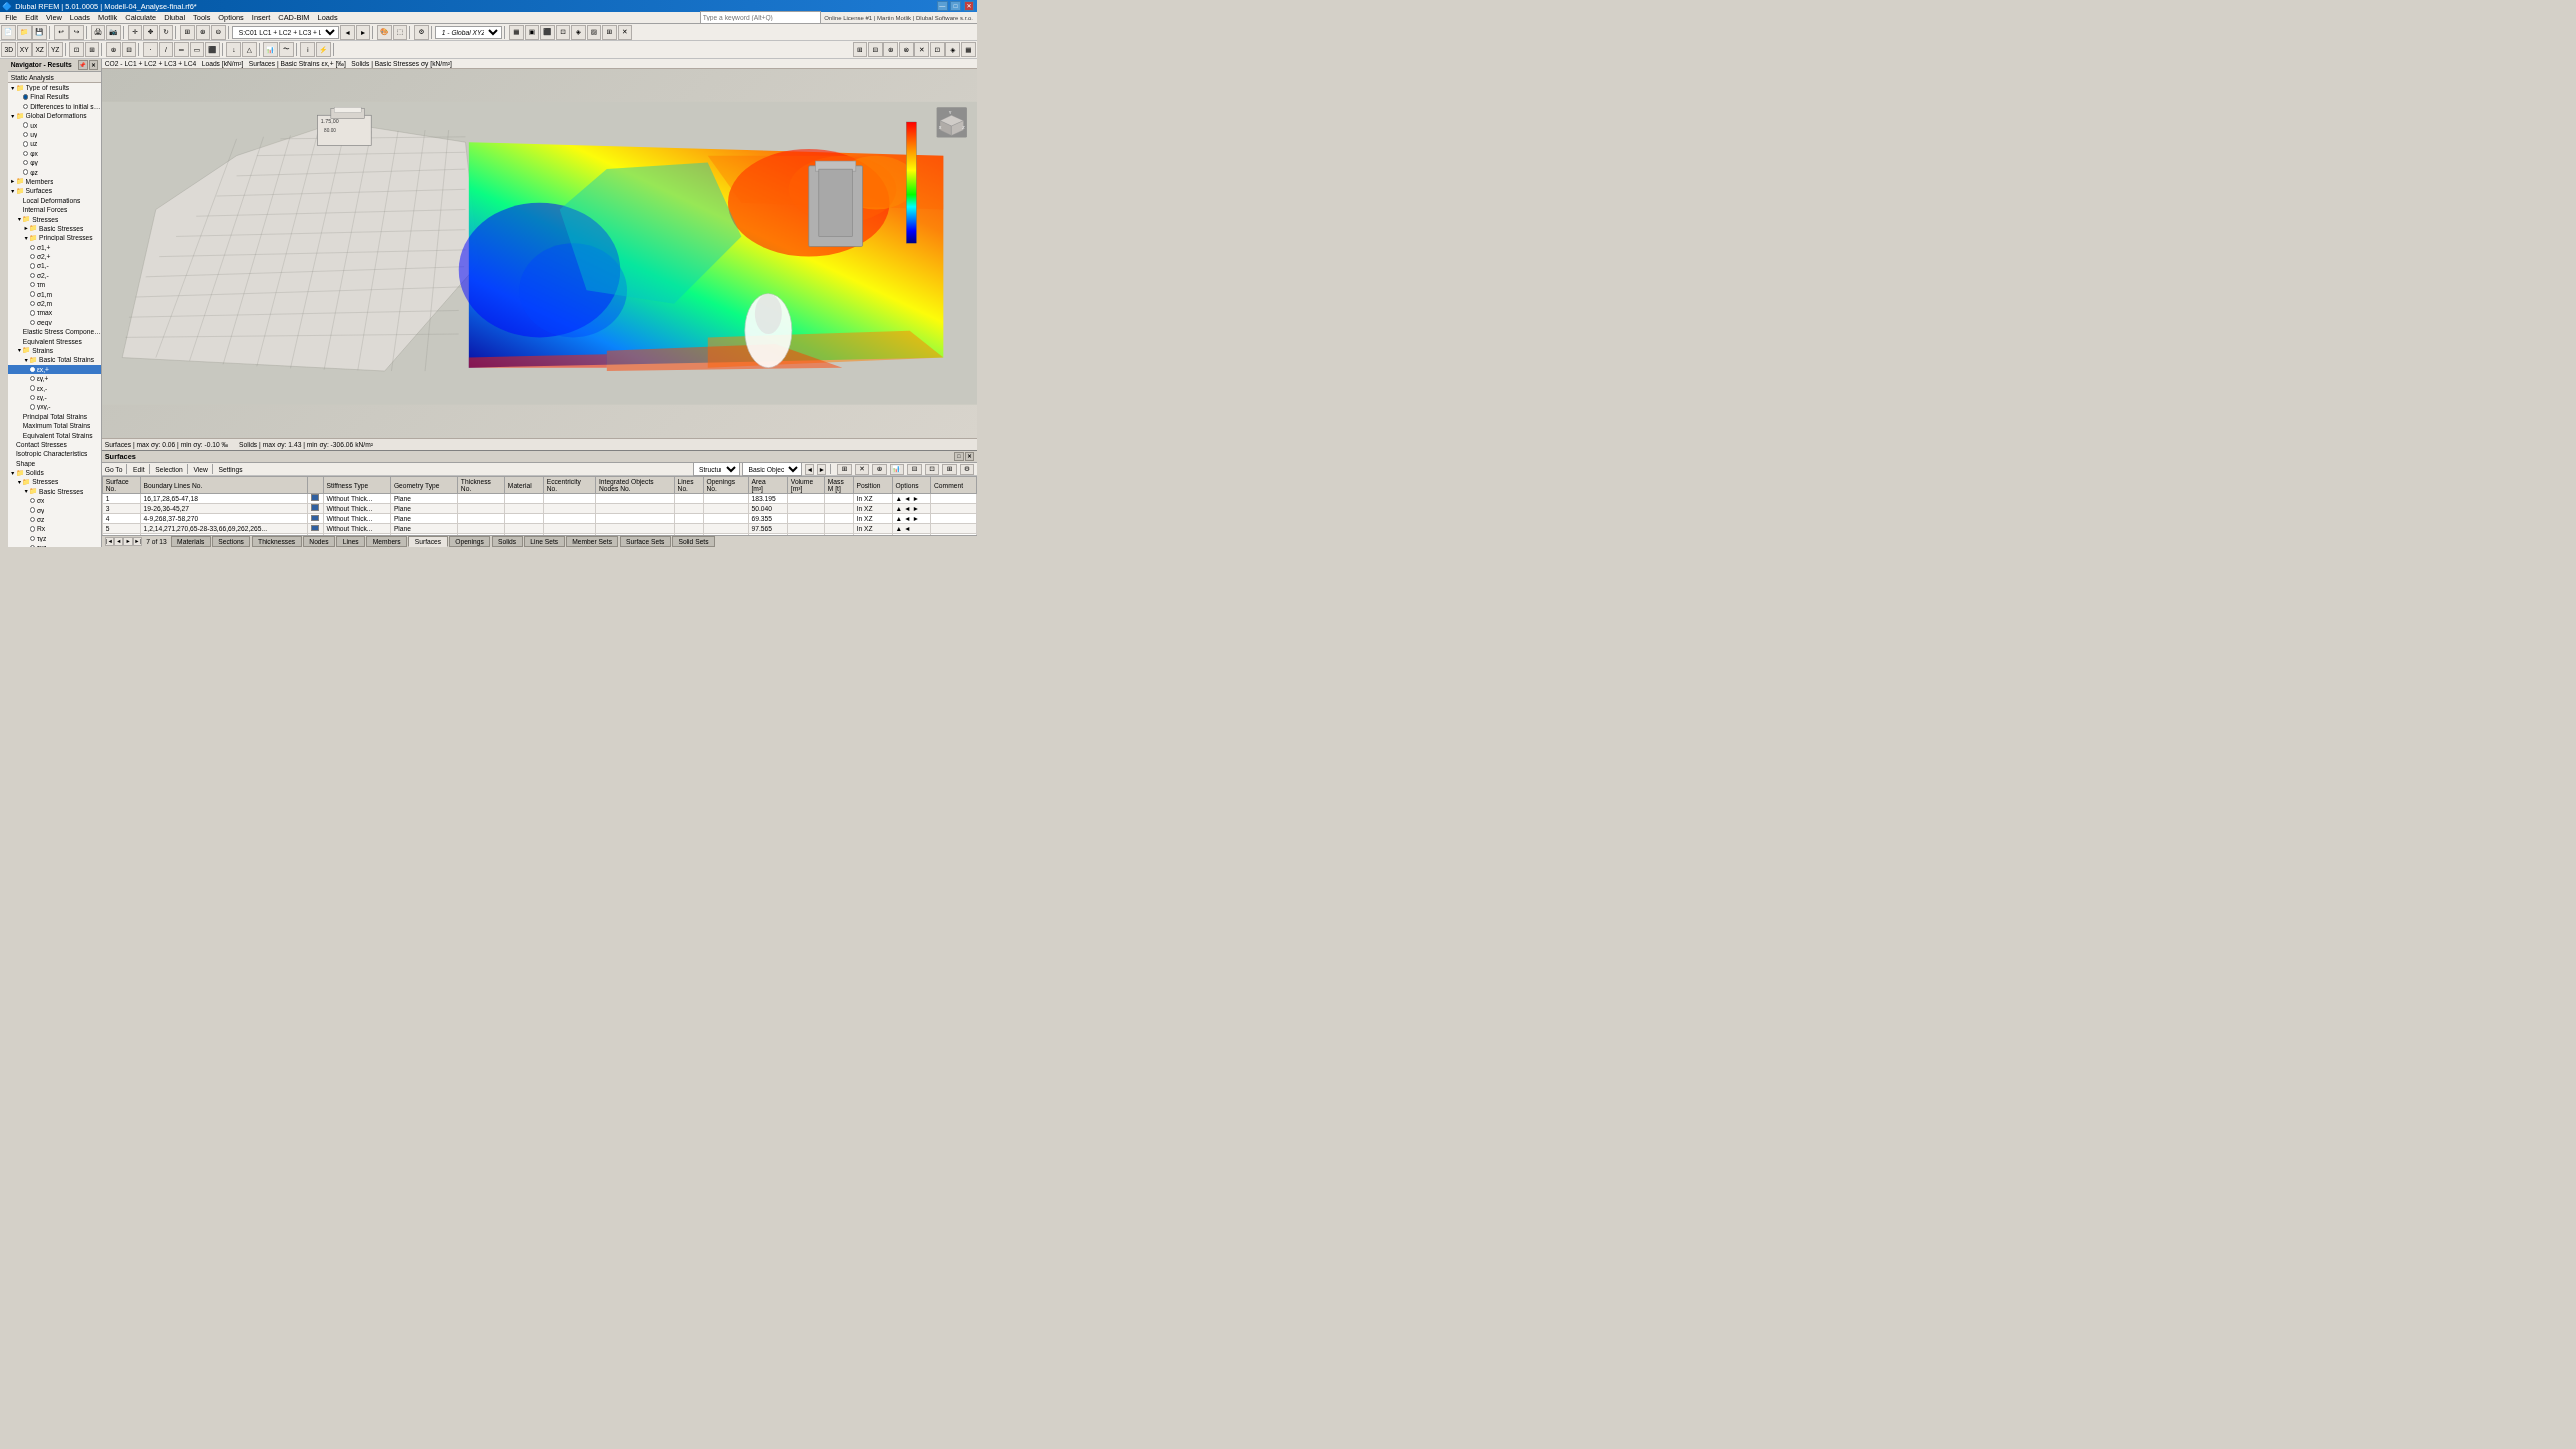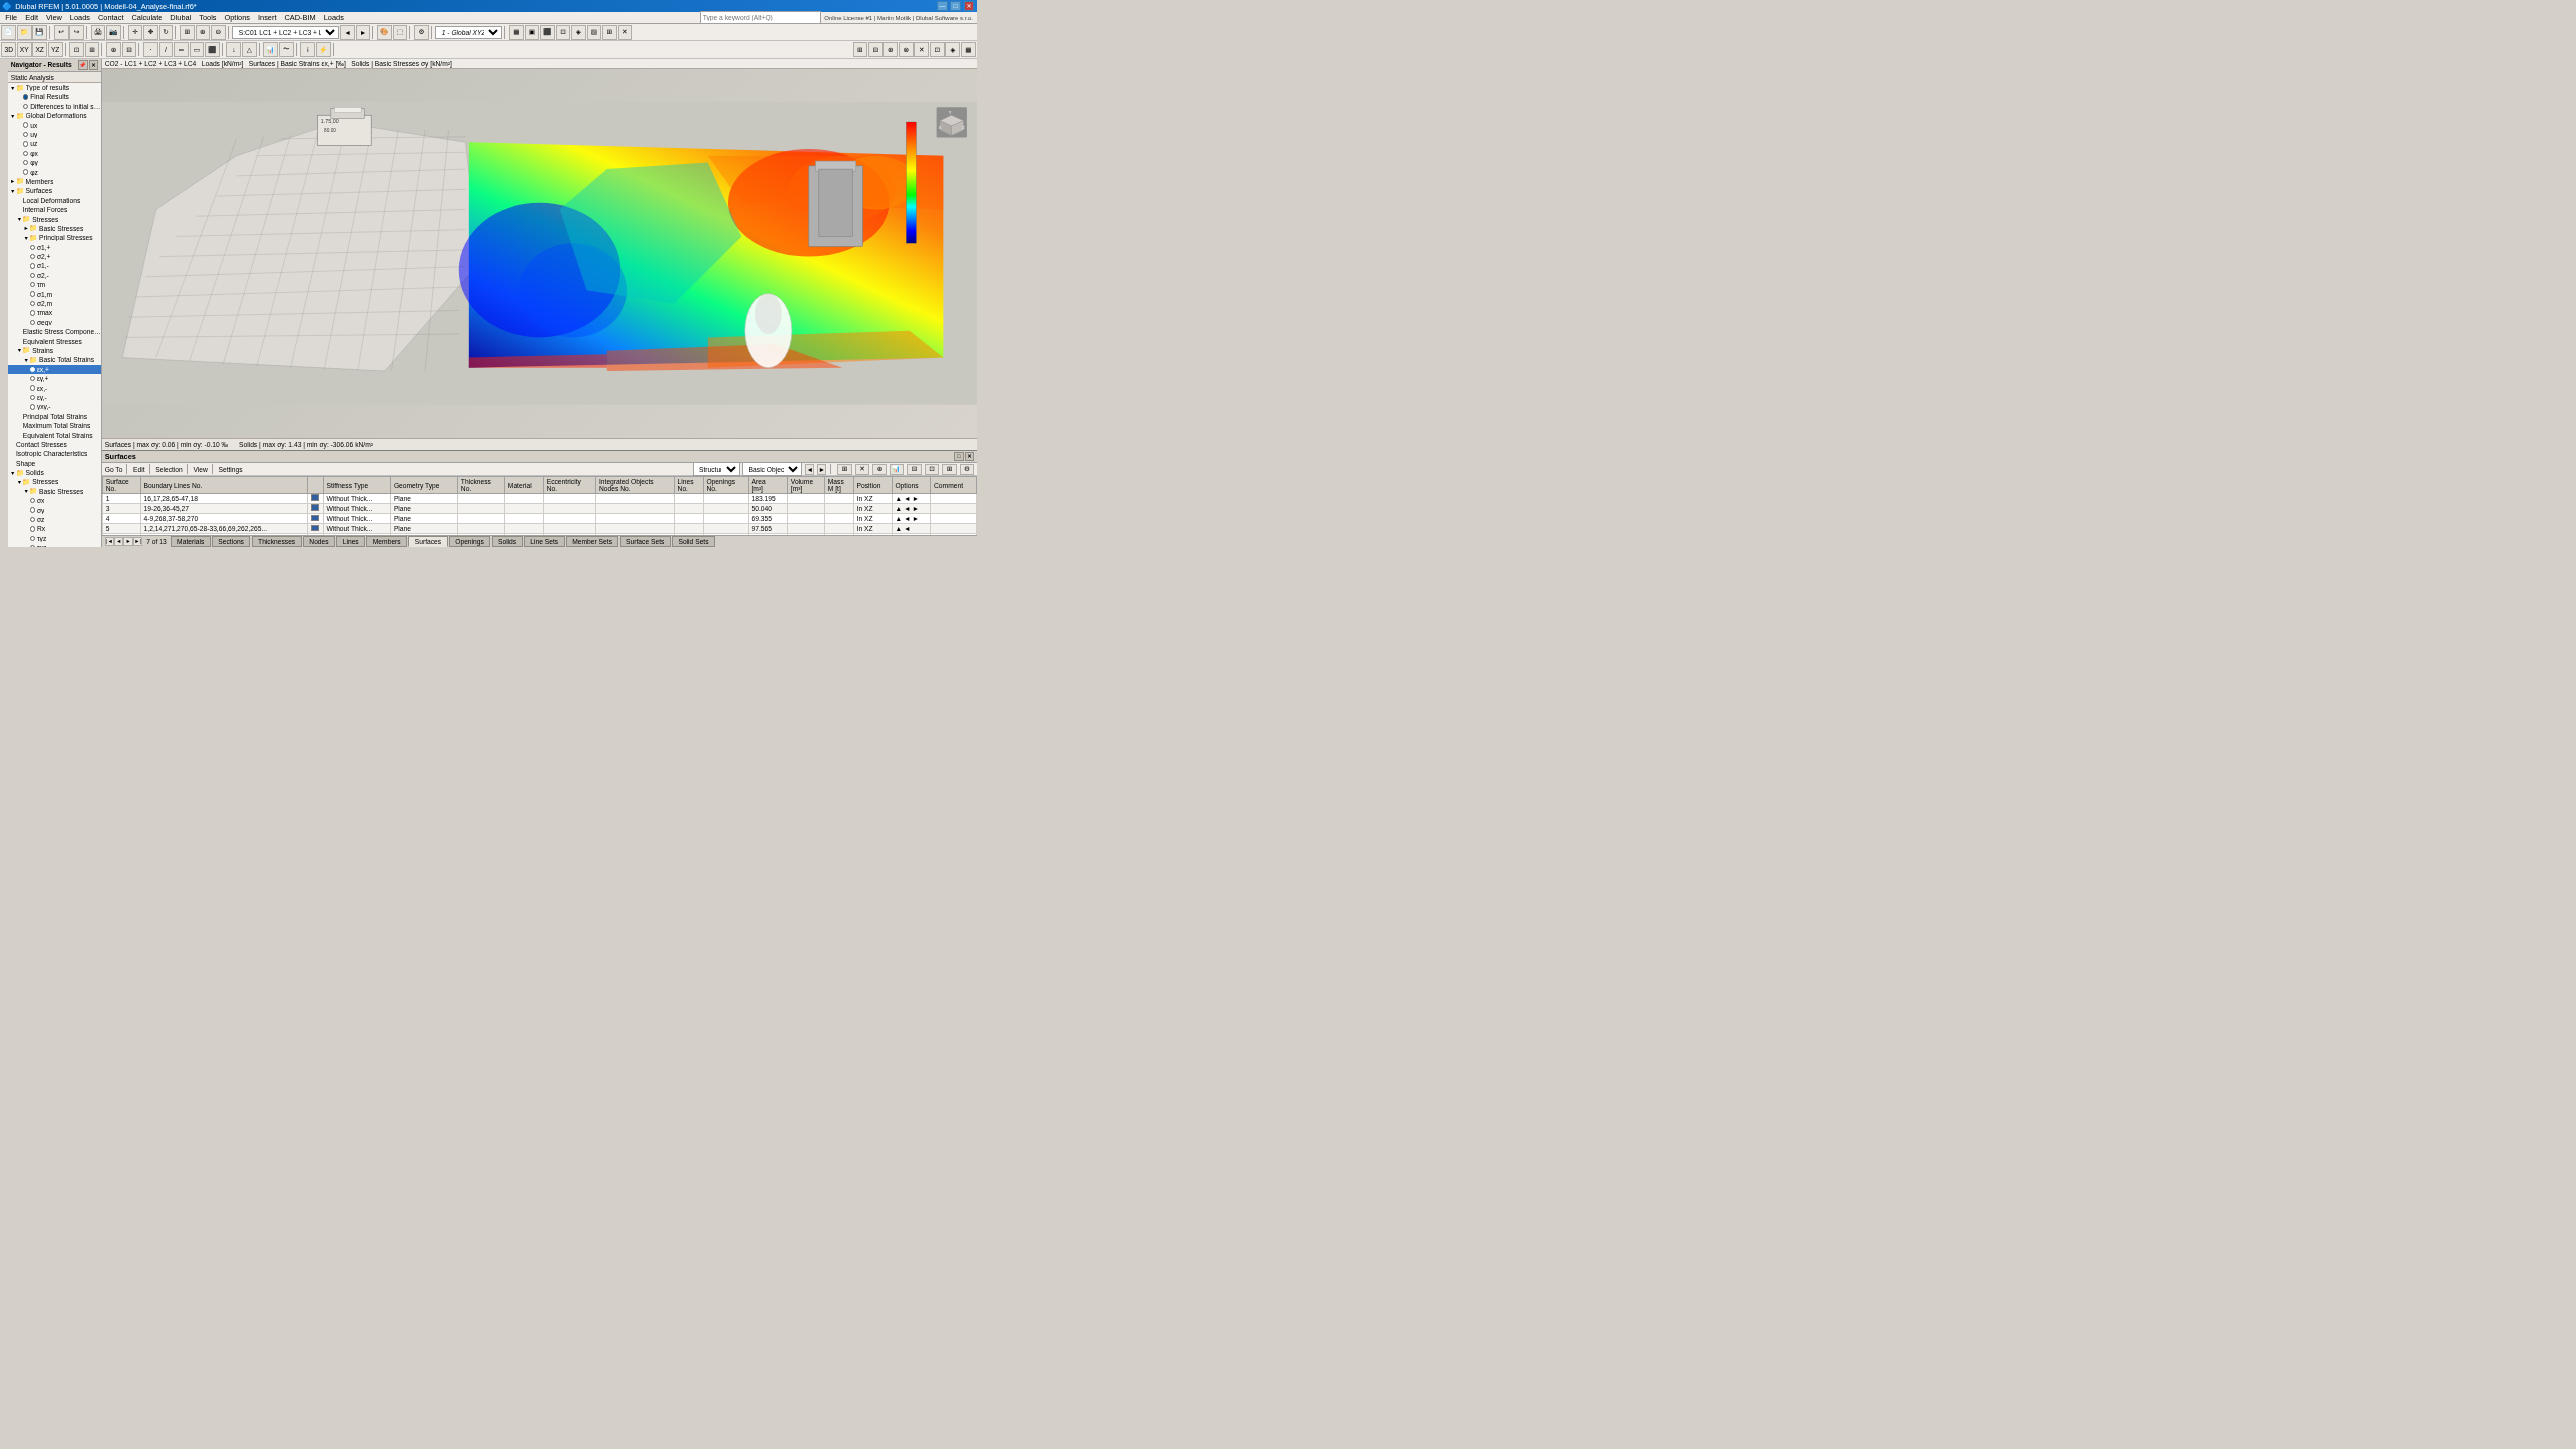--- a/index.html
+++ b/index.html
@@ -338,21 +338,21 @@
     <div class="title-btn">□</div>
     <div class="title-btn" style="background:#c04040;">✕</div>
   </div>
 </div>
 
 <div id="menu-bar">
   <div class="menu-item">File</div>
   <div class="menu-item">Edit</div>
   <div class="menu-item">View</div>
   <div class="menu-item">Loads</div>
-  <div class="menu-item">Contact</div>
+  <div class="menu-item">Motlik</div>
   <div class="menu-item">Calculate</div>
   <div class="menu-item">Dlubal</div>
   <div class="menu-item">Tools</div>
   <div class="menu-item">Options</div>
   <div class="menu-item">Insert</div>
   <div class="menu-item">CAD-BIM</div>
   <div class="menu-item">Loads</div>
   <div style="flex:1;"></div>
   <div style="display:flex;align-items:center;gap:2.7px;margin-right:2.7px;">
     <input class="tb-combo" style="width: 121px;" placeholder="Type a keyword (Alt+Q)">

